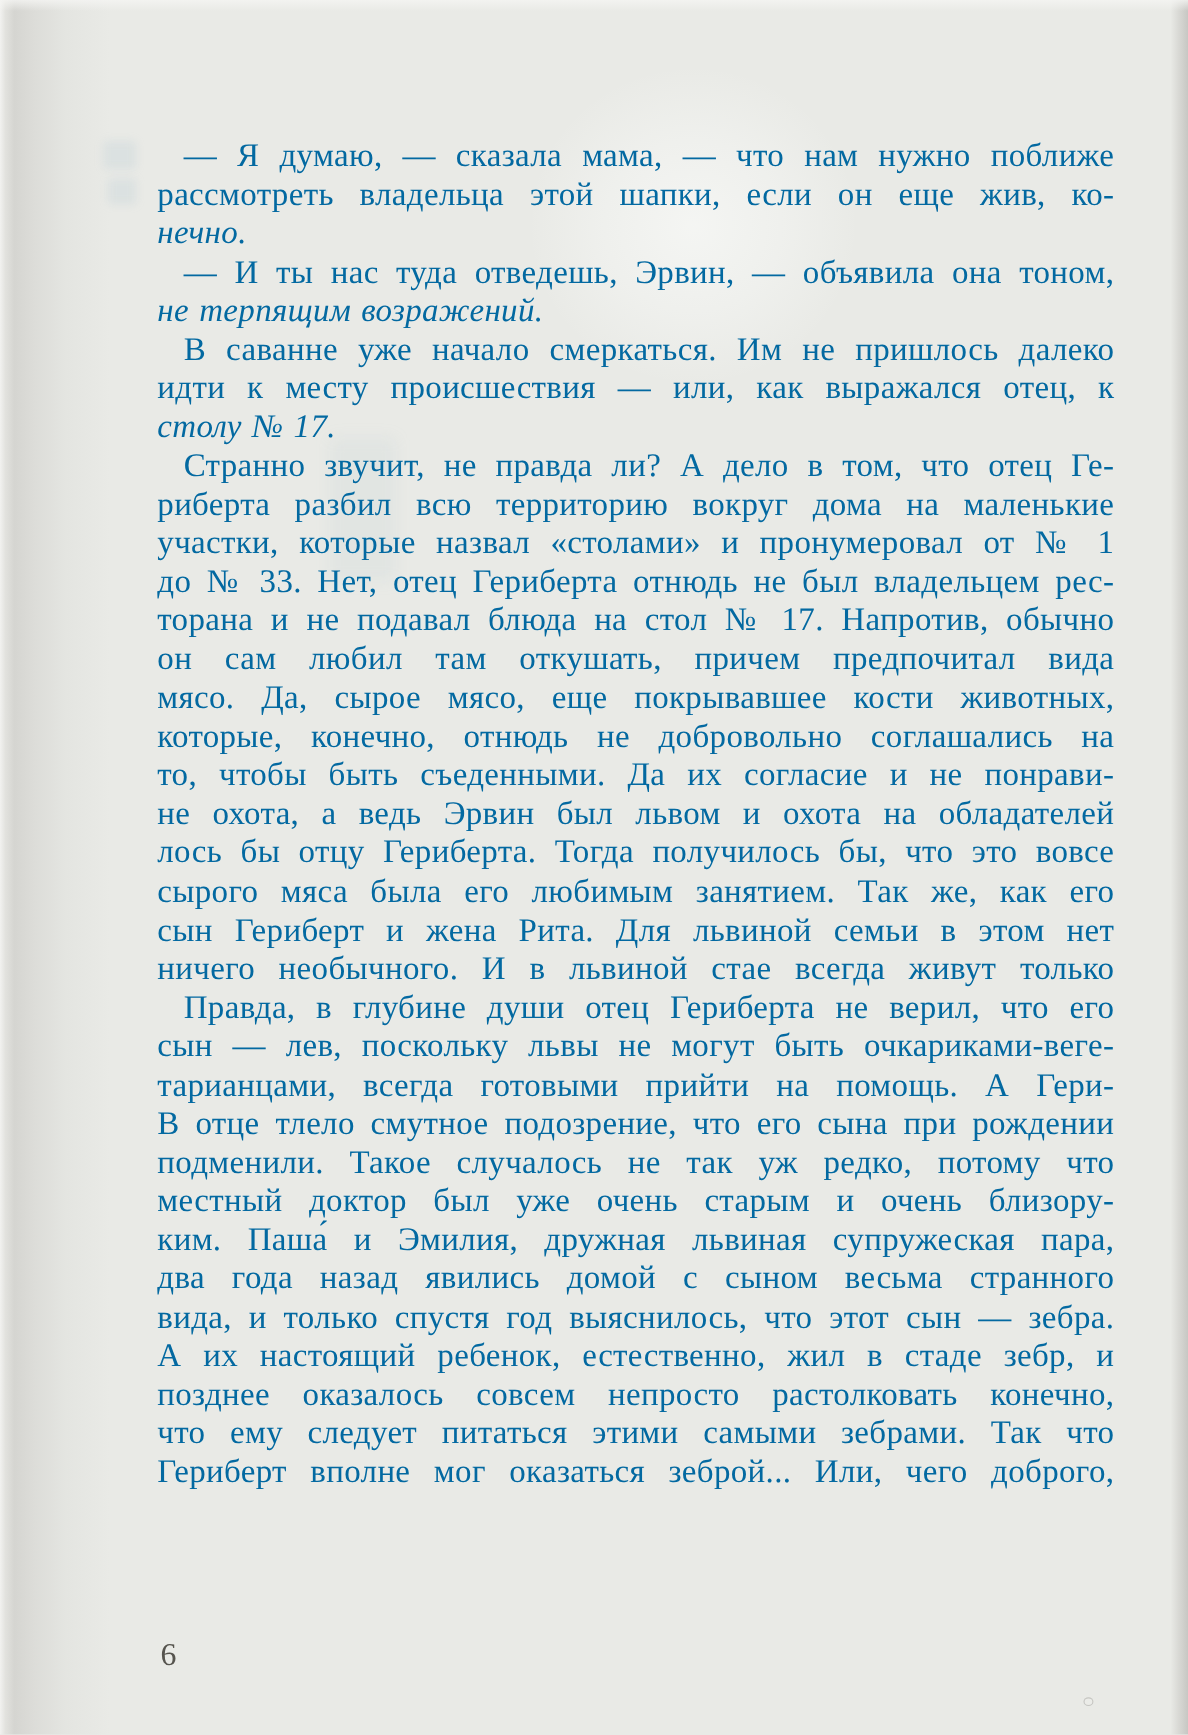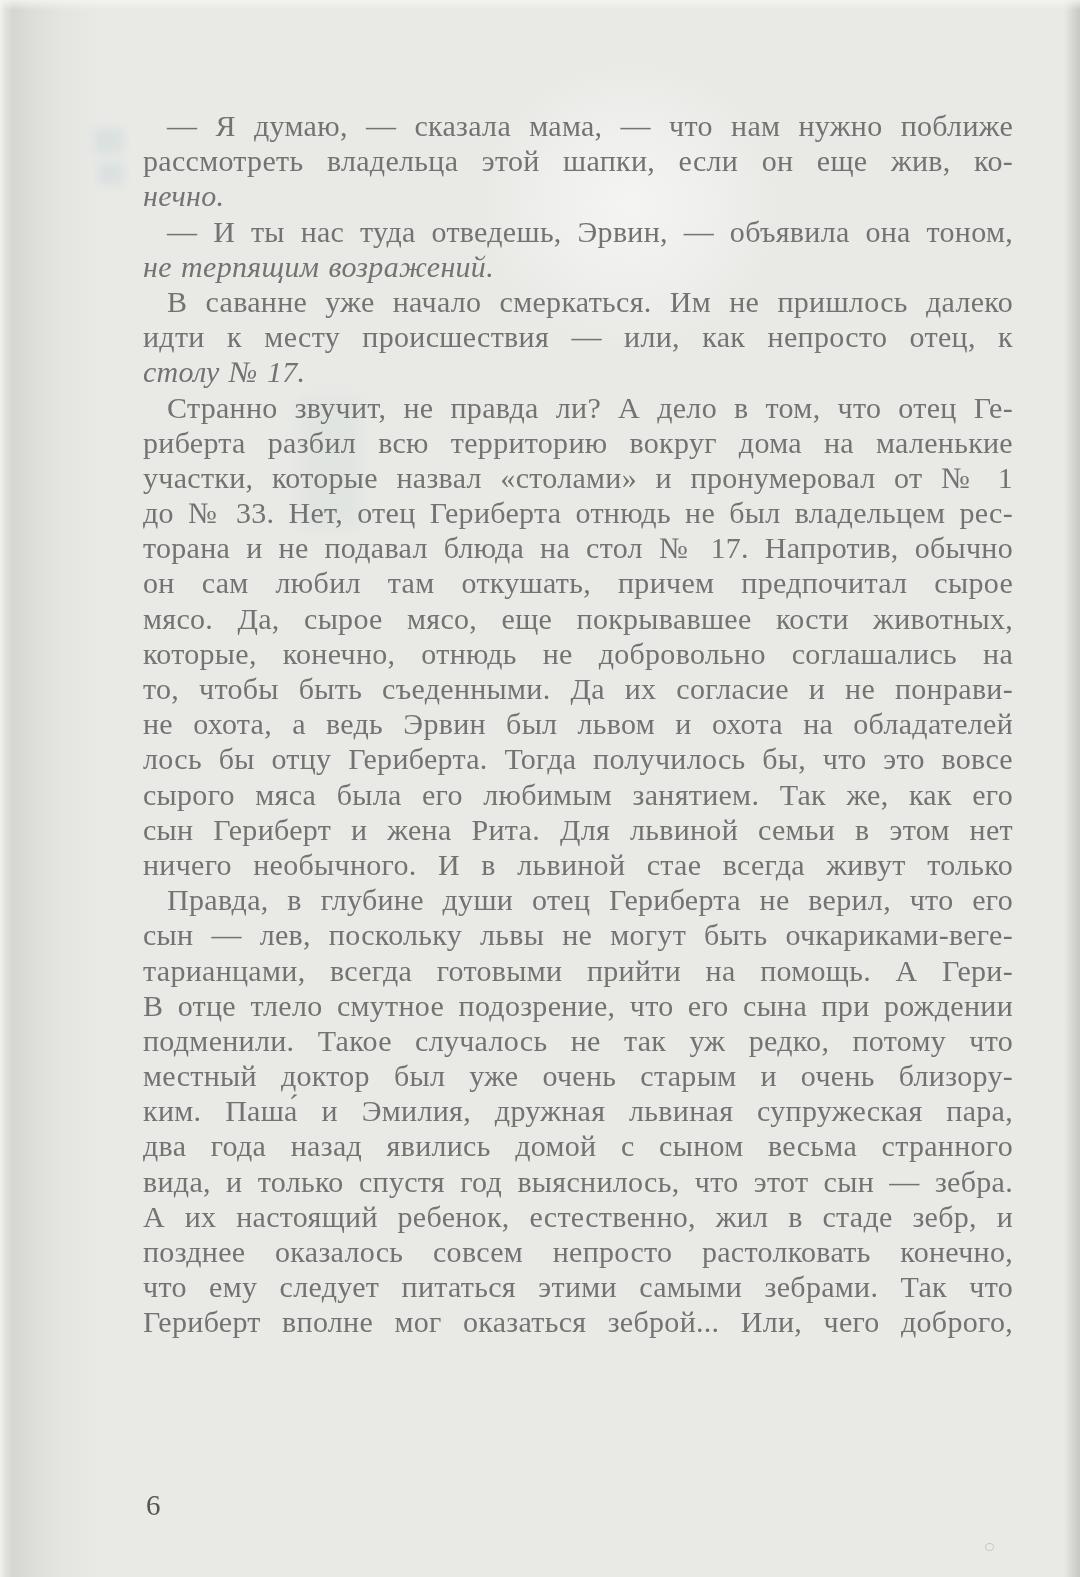--- a/index.html
+++ b/index.html
@@ -68,23 +68,23 @@
     border-radius: 4px;
     pointer-events: none;
   }
   .ghost-a { left: 94px;  top: 128px; width: 30px; height: 26px; }
   .ghost-b { left: 98px;  top: 162px; width: 26px; height: 24px; }
   .ghost-c { left: 300px; top: 398px; width: 60px; height: 130px; background: rgba(160,185,200,0.10); filter: blur(7px); }
 
   .text-block {
     position: absolute;
     left: 143px;
-    top: 108px;
+    top: 124px;
     width: 870px;
-    color: #737373;
+    color: #0369a1;
     font-size: 30px;
     letter-spacing: 0.3px;
     word-spacing: 1.5px;
   }
   .line {
     line-height: 35.2px;
     height: 35.2px;
     white-space: normal;
     text-align: justify;
     text-align-last: justify;
@@ -124,28 +124,28 @@
   <div class="ghost-mark ghost-b"></div>
   <div class="ghost-mark ghost-c"></div>
 
   <div class="text-block">
       <div class="line indent">— Я думаю, — сказала мама, — что нам нужно поближе</div>
       <div class="line">рассмотреть владельца этой шапки, если он еще жив, ко-</div>
       <div class="line end">нечно.</div>
       <div class="line indent">— И ты нас туда отведешь, Эрвин, — объявила она тоном,</div>
       <div class="line end">не терпящим возражений.</div>
       <div class="line indent">В саванне уже начало смеркаться. Им не пришлось далеко</div>
-      <div class="line">идти к месту происшествия — или, как непросто отец, к</div>
+      <div class="line">идти к месту происшествия — или, как выражался отец, к</div>
       <div class="line end">столу № 17.</div>
       <div class="line indent">Странно звучит, не правда ли? А дело в том, что отец Ге-</div>
       <div class="line">риберта разбил всю территорию вокруг дома на маленькие</div>
       <div class="line">участки, которые назвал «столами» и пронумеровал от № 1</div>
       <div class="line">до № 33. Нет, отец Гериберта отнюдь не был владельцем рес-</div>
       <div class="line">торана и не подавал блюда на стол № 17. Напротив, обычно</div>
-      <div class="line">он сам любил там откушать, причем предпочитал сырое</div>
+      <div class="line">он сам любил там откушать, причем предпочитал вида</div>
       <div class="line">мясо. Да, сырое мясо, еще покрывавшее кости животных,</div>
       <div class="line">которые, конечно, отнюдь не добровольно соглашались на</div>
       <div class="line">то, чтобы быть съеденными. Да их согласие и не понрави-</div>
       <div class="line">не охота, а ведь Эрвин был львом и охота на обладателей</div>
       <div class="line">лось бы отцу Гериберта. Тогда получилось бы, что это вовсе</div>
       <div class="line">сырого мяса была его любимым занятием. Так же, как его</div>
       <div class="line">сын Гериберт и жена Рита. Для львиной семьи в этом нет</div>
       <div class="line">ничего необычного. И в львиной стае всегда живут только</div>
       <div class="line indent">Правда, в глубине души отец Гериберта не верил, что его</div>
       <div class="line">сын — лев, поскольку львы не могут быть очкариками-веге-</div>

